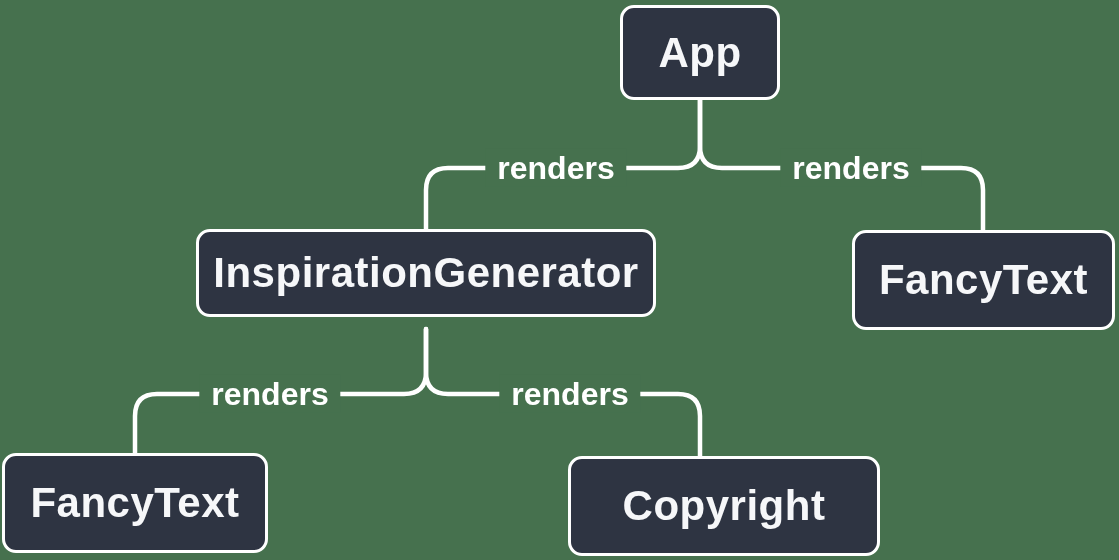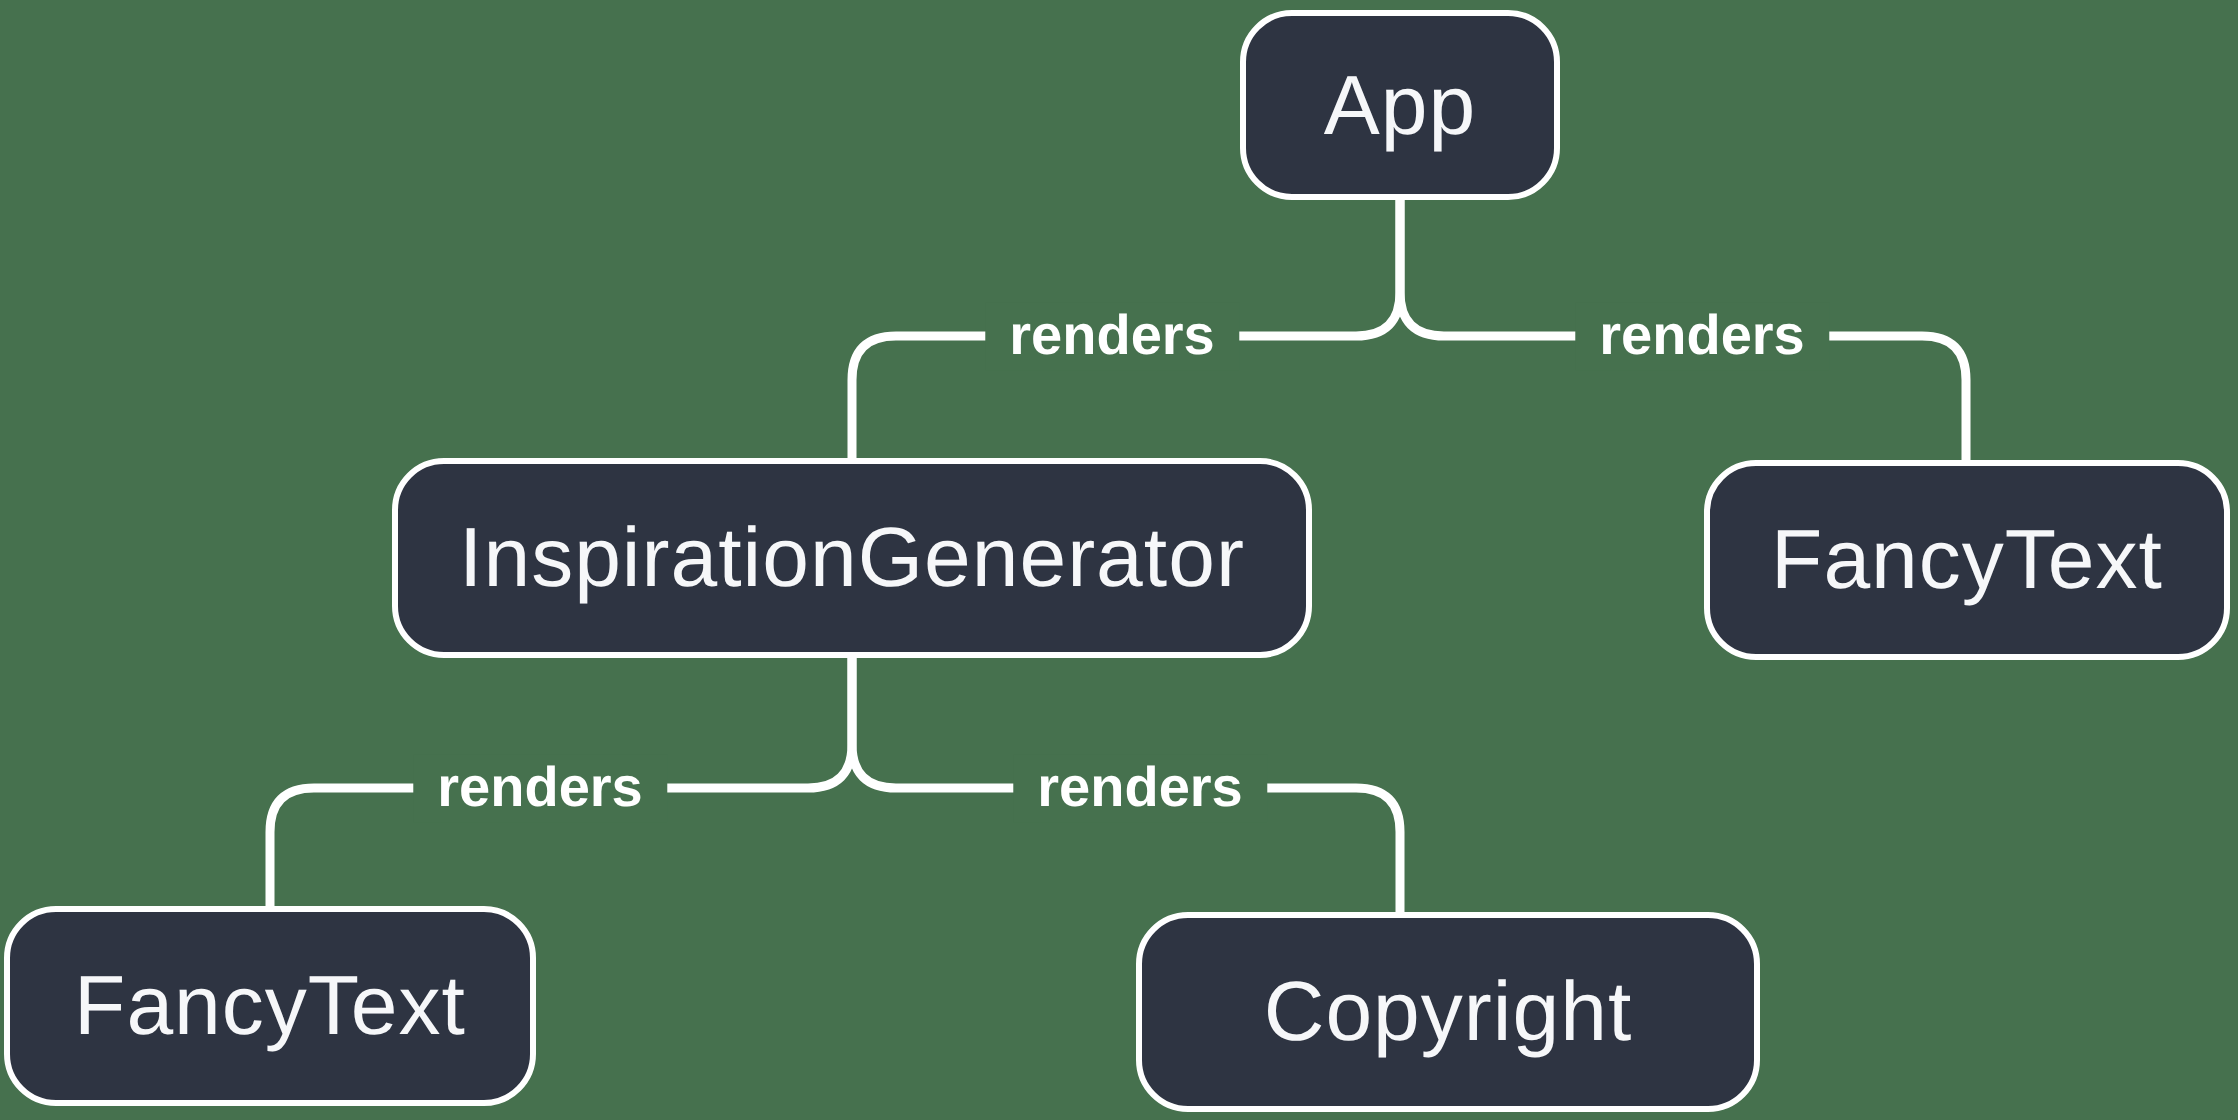--- a/index.html
+++ b/index.html
@@ -30,43 +30,43 @@
     fill:none;
     stroke:var(--edge);
     stroke-width:4.5;
     stroke-linecap:round;
   }
   .node{
     position:absolute;
     box-sizing:border-box;
     background:var(--node-fill);
     border:3.5px solid var(--node-border);
-    border-radius:26px;
+    border-radius:14px;
     color:var(--node-text);
     display:flex;
     align-items:center;
     justify-content:center;
     font-size:42px;
-    font-weight:400;
+    font-weight:700;
     letter-spacing:0.5px;
     white-space:nowrap;
   }
   .edge-label{
     position:absolute;
     transform:translate(-50%,-50%);
     background:var(--bg);
     color:var(--edge);
-    font-size:28px;
+    font-size:32px;
     font-weight:700;
     padding:0 12px;
     line-height:1.2;
     white-space:nowrap;
   }
   .node-app{left:620px;top:5px;width:160px;height:95px;}
-  .node-ig{left:196px;top:229px;width:460px;height:100px;}
+  .node-ig{left:196px;top:229px;width:460px;height:88px;}
   .node-ft-right{left:852px;top:230px;width:263px;height:100px;}
   .node-ft-left{left:2px;top:453px;width:266px;height:100px;}
   .node-copyright{left:568px;top:456px;width:312px;height:100px;}
   .label-1{left:556px;top:168px;}
   .label-2{left:851px;top:168px;}
   .label-3{left:270px;top:394px;}
   .label-4{left:570px;top:394px;}
 </style>
 </head>
 <body>

